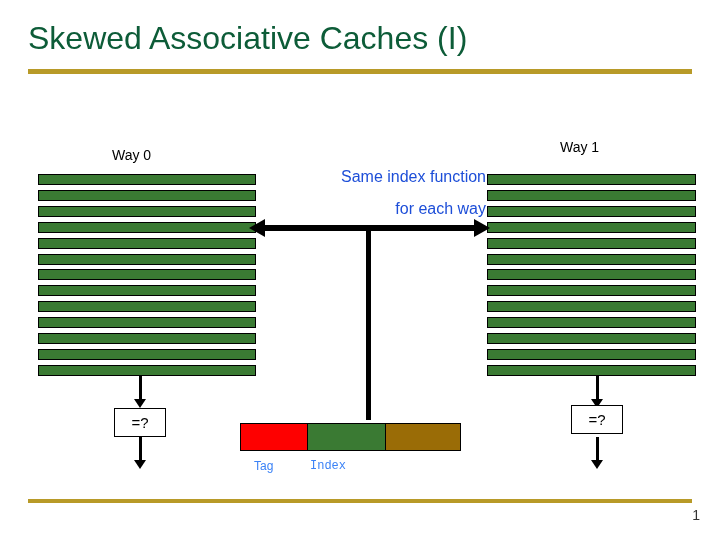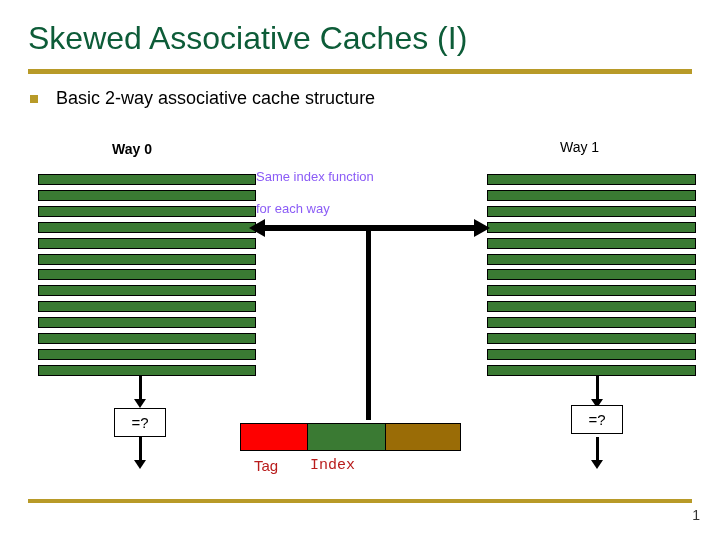--- a/index.html
+++ b/index.html
@@ -68,21 +68,21 @@
   }
 
   
   .way-label {
     position: absolute;
     font-size: 14px;
     line-height: 18px;
     color: #000000;
     white-space: nowrap;
   }
-  #way0-label { left: 112px; top: 140px; font-weight: bold; }
+  #way0-label { left: 112px; top: 146px; }
   #way1-label { left: 560px; top: 138px; }
 
   
   .cache-block {
     position: absolute;
     display: flex;
     flex-direction: column;
     justify-content: space-between;
   }
   #way0-block {
@@ -101,24 +101,24 @@
     box-sizing: border-box;
     width: 100%;
     height: 11px;
     background: #3a7a33;
     border: 1px solid #000000;
   }
 
   
   .center-text {
     position: absolute;
-    font-size: 13px;
+    font-size: 16px;
     line-height: 17px;
-    color: #8b5cf6;
-    text-align: left;
+    color: #1d4ed8;
+    text-align: right;
     white-space: nowrap;
   }
   #index-fn-line1 { left: 256px; top: 168px; width: 230px; }
   #index-fn-line2 { left: 256px; top: 200px; width: 230px; }
 
   
   #h-arrow {
     position: absolute;
     left: 249px;
     top: 219px;
@@ -232,22 +232,22 @@
   #addr-tag   { width: 68px; background: #fe0000; }
   #addr-index { width: 79px; background: #3a7a33; }
   #addr-byte  { width: 76px; background: #9a6c06; }
 
   #address-labels {
     position: absolute;
     left: 232px;
     top: 455px;
     width: 300px;
     height: 24px;
-    font-size: 15px;
-    color: #b91c1c;
+    font-size: 12px;
+    color: #3b82f6;
     white-space: nowrap;
   }
   .addr-label {
     position: absolute;
     top: 0;
     line-height: 22px;
   }
   #label-tag   { left: 22px; }
   #label-index { left: 78px; font-family: Liberation Mono, monospace; }
   #label-byte  { left: 154px; }
@@ -271,24 +271,20 @@
   }
 </style>
 </head>
 <body>
 
 <div id="slide">
 
   <div id="slide-title">Skewed Associative Caches (I)</div>
   <div id="title-rule"></div>
 
-  <div id="bullet-row">
-    <span id="bullet-marker"></span>
-    <span id="bullet-text">Basic 2-way associative cache structure</span>
-  </div>
 
   <div class="way-label" id="way0-label">Way 0</div>
   <div class="way-label" id="way1-label">Way 1</div>
 
   <div class="cache-block" id="way0-block">
     <div class="cache-line"></div>
     <div class="cache-line"></div>
     <div class="cache-line"></div>
     <div class="cache-line"></div>
     <div class="cache-line"></div>

